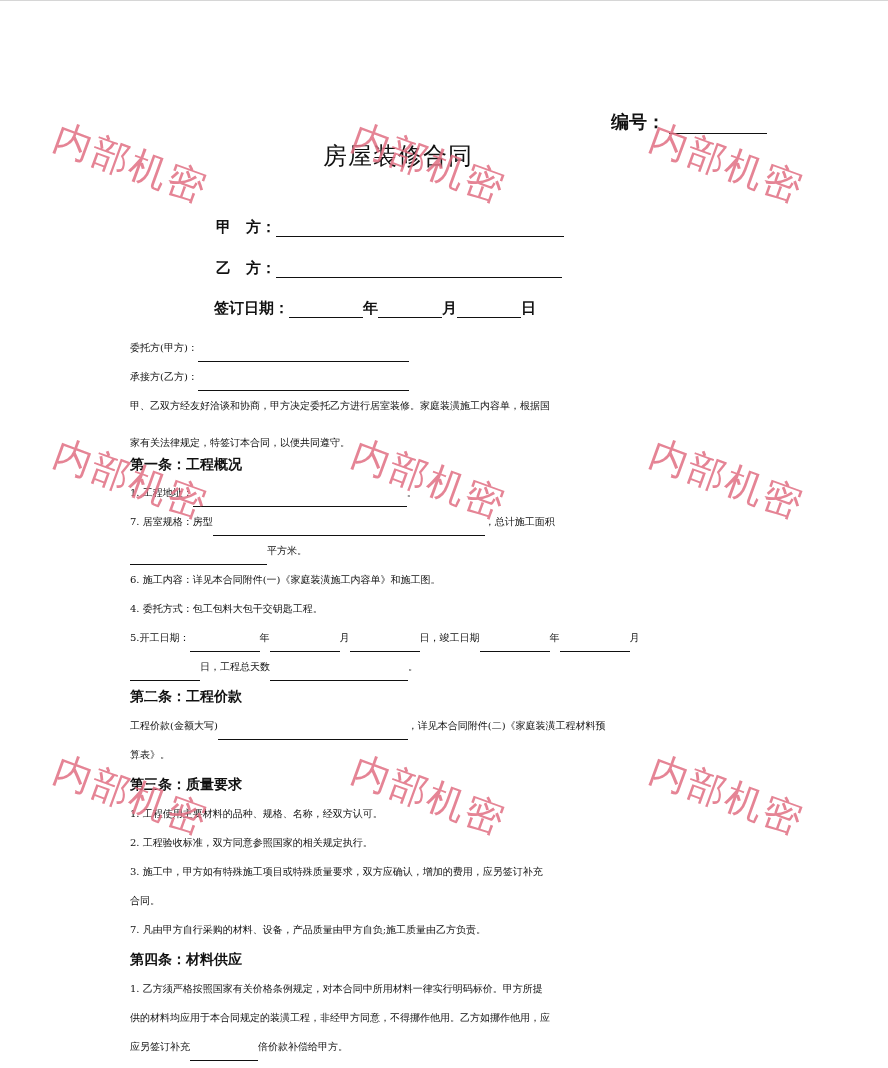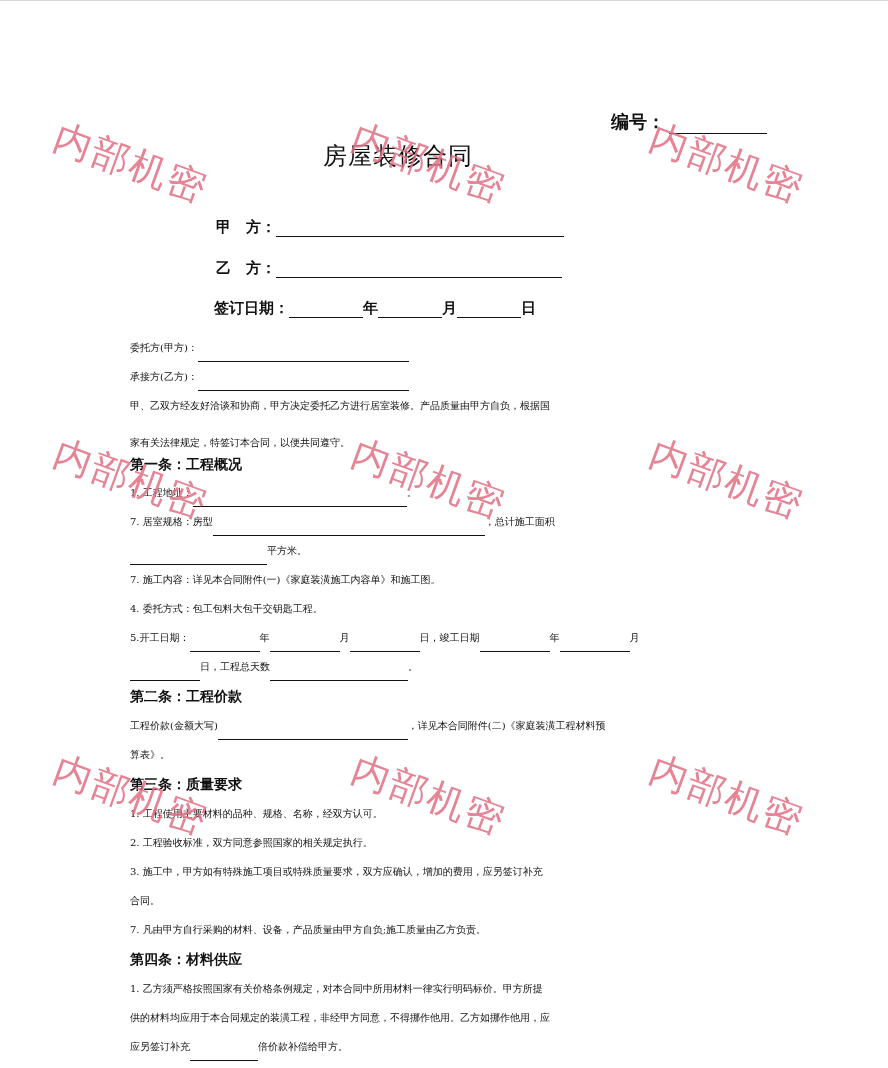--- a/index.html
+++ b/index.html
@@ -46,34 +46,34 @@
 <div class="abs party" style="left:214px; top:297px;">
   <span>签订日期：</span><span class="blank" style="width:74px;"></span><span>年</span><span class="blank" style="width:64px;"></span><span>月</span><span class="blank" style="width:64px;"></span><span>日</span>
 </div>
 
 <div class="abs body-text" style="left:130px; top:333px;">
   <span>委托方(甲方)：</span><span class="u" style="width:211px;"></span>
 </div>
 <div class="abs body-text" style="left:130px; top:362px;">
   <span>承接方(乙方)：</span><span class="u" style="width:211px;"></span>
 </div>
-<div class="abs body-text" style="left:130px; top:391px;">甲、乙双方经友好洽谈和协商，甲方决定委托乙方进行居室装修。产品质量由甲方自负，根据国</div>
+<div class="abs body-text" style="left:130px; top:391px;">甲、乙双方经友好洽谈和协商，甲方决定委托乙方进行居室装修。家庭装潢施工内容单，根据国</div>
 <div class="abs body-text" style="left:130px; top:420px;margin-top:8px;">家有关法律规定，特签订本合同，以便共同遵守。</div>
 
 <div class="abs heading" style="left:130px; top:456px;">第一条：工程概况</div>
 <div class="abs body-text" style="left:130px; top:478px;">
   <span>1. 工程地址：</span><span class="u" style="width:214px;"></span><span>。</span>
 </div>
 <div class="abs body-text" style="left:130px; top:507px;">
   <span>7.  居室规格：房型</span><span class="u bold" style="width:272px;"></span><span>，总计施工面积</span>
 </div>
 <div class="abs body-text" style="left:130px; top:536px;">
   <span class="u bold" style="width:137px;"></span><span>平方米。</span>
 </div>
-<div class="abs body-text" style="left:130px; top:565px;">7.  施工内容：详见本合同附件(一)《家庭装潢施工内容单》和施工图。</div>
+<div class="abs body-text" style="left:130px; top:565px;">6.  施工内容：详见本合同附件(一)《家庭装潢施工内容单》和施工图。</div>
 <div class="abs body-text" style="left:130px; top:594px;">4.  委托方式：包工包料大包干交钥匙工程。</div>
 <div class="abs body-text" style="left:130px; top:623px;">
   <span>5.开工日期：</span><span class="u" style="width:70px;"></span><span>年</span><span class="u" style="width:70px;"></span><span>月</span><span class="u" style="width:70px;"></span><span>日，竣工日期</span><span class="u" style="width:70px;"></span><span>年</span><span class="u" style="width:70px;"></span><span>月</span>
 </div>
 <div class="abs body-text" style="left:130px; top:652px;">
   <span class="u" style="width:70px;"></span><span>日，工程总天数</span><span class="u" style="width:138px;"></span><span>。</span>
 </div>
 
 <div class="abs heading" style="left:130px; top:688px;">第二条：工程价款</div>
 <div class="abs body-text" style="left:130px; top:711px;">

